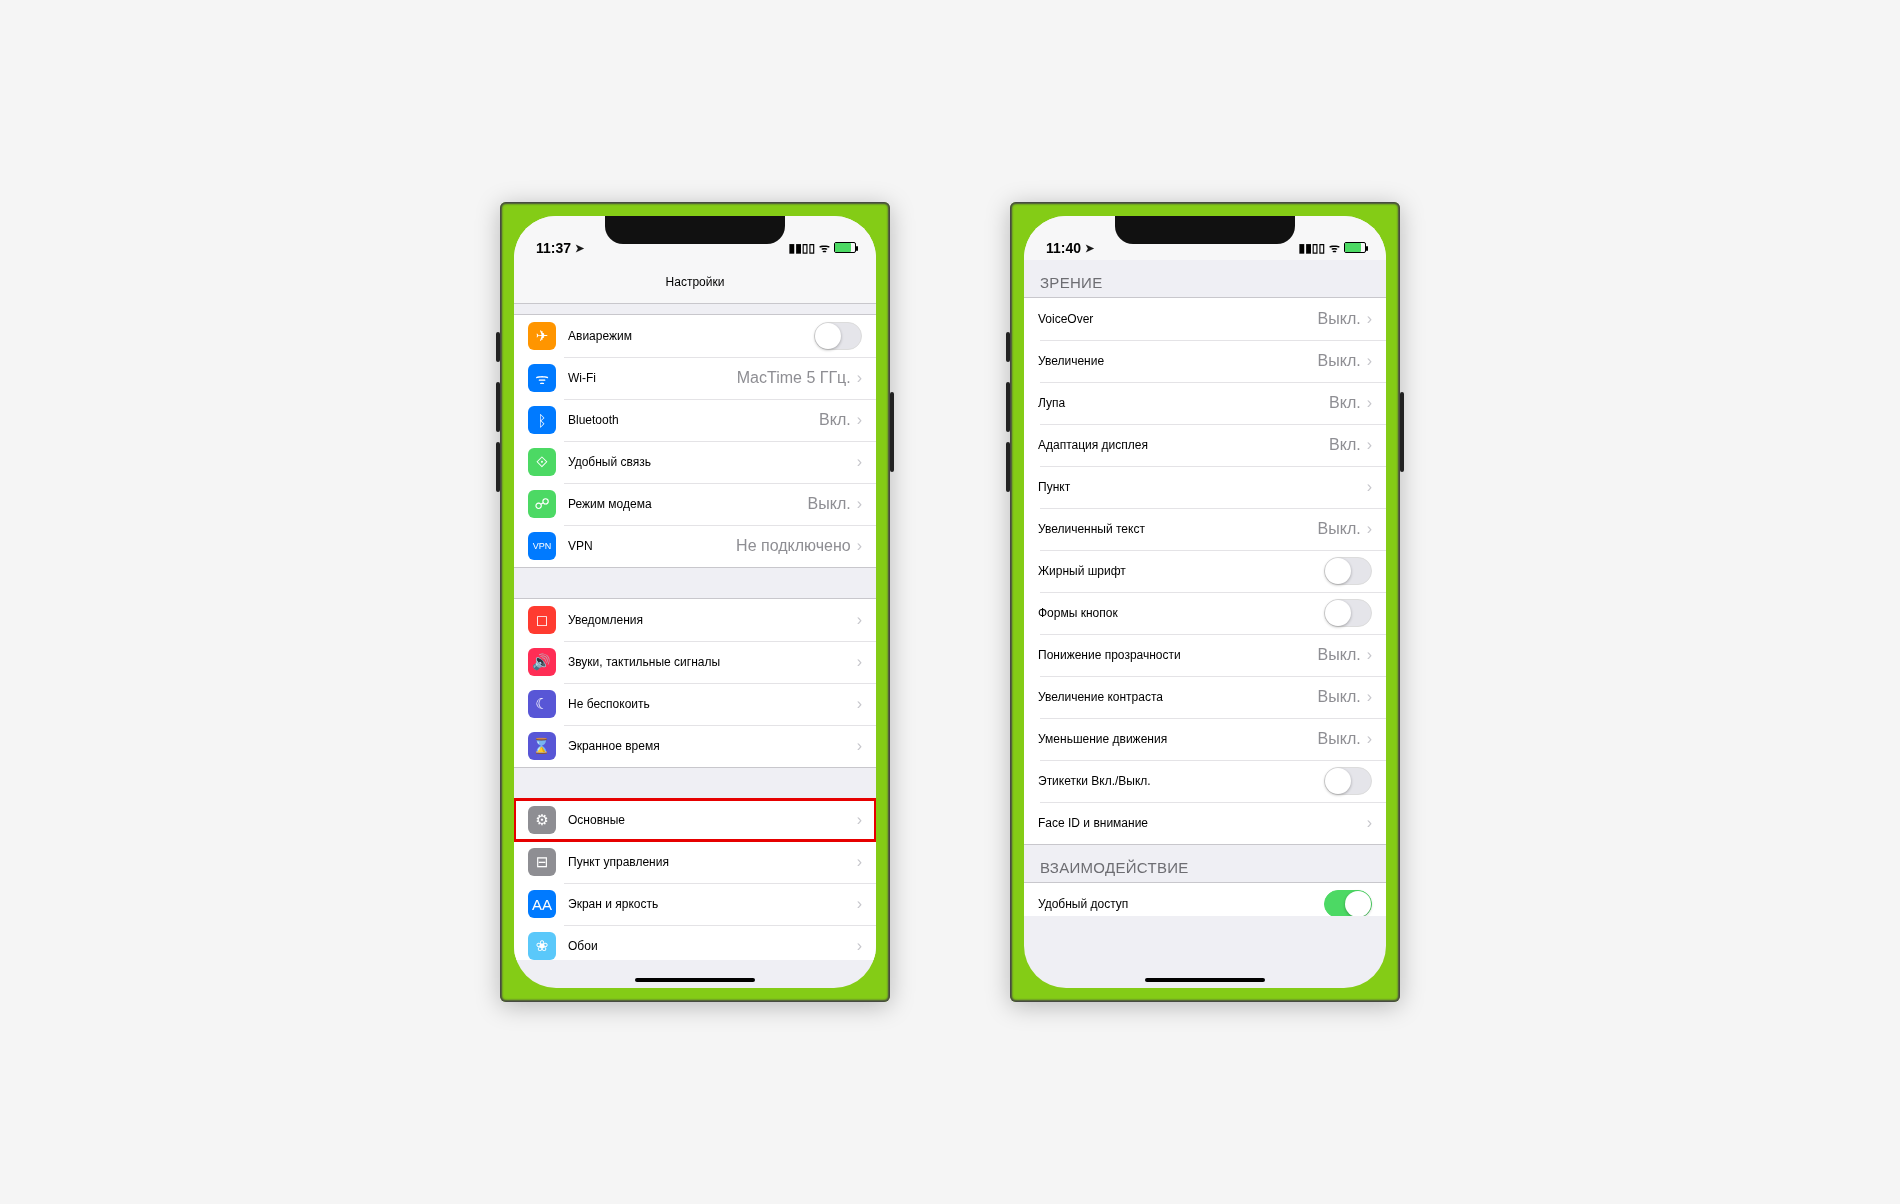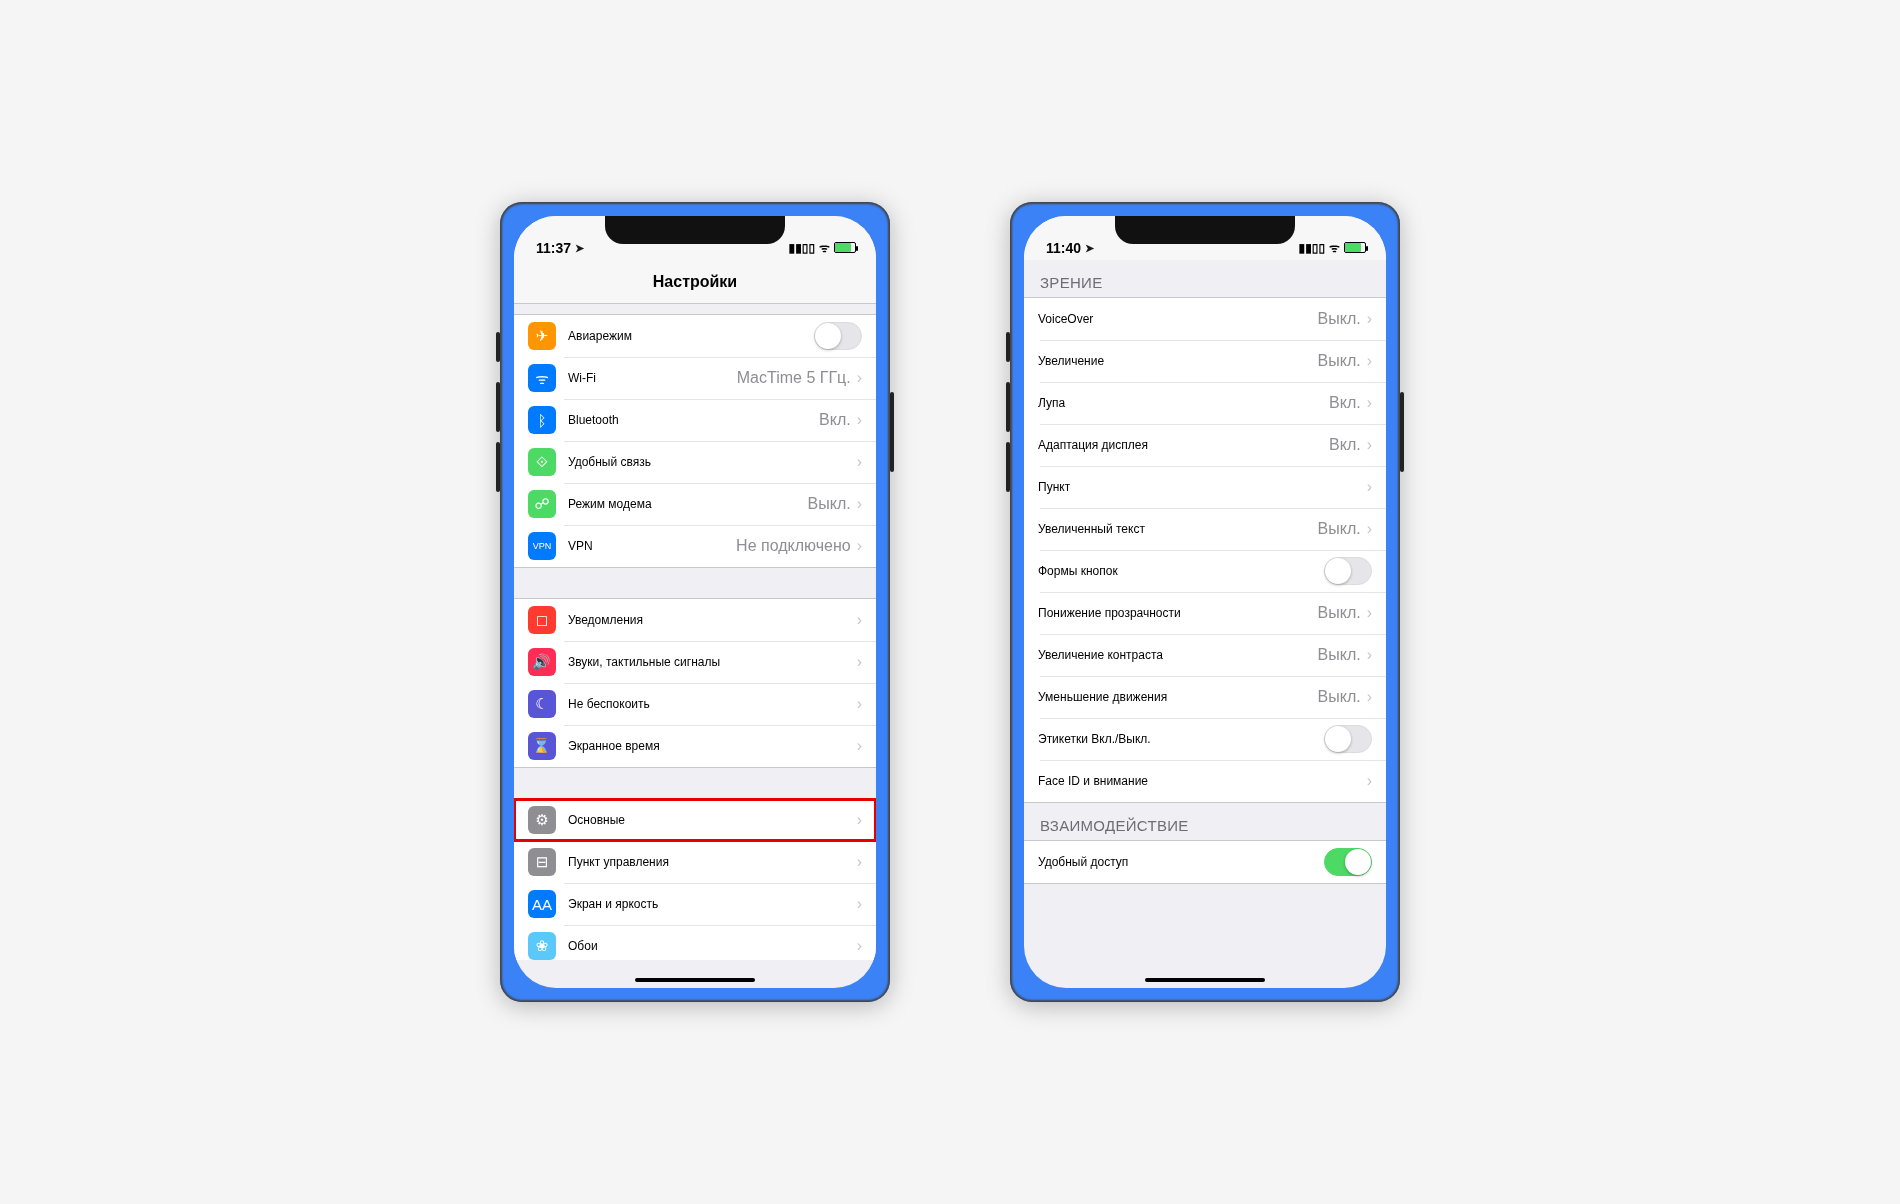--- a/index.html
+++ b/index.html
@@ -9,22 +9,22 @@
     width: 1900px;
     height: 1204px;
     display: flex;
     justify-content: center;
     align-items: center;
     gap: 120px;
   }
   .phone {
     width: 390px;
     height: 800px;
-    background: #3b82f6;
-    border-radius: 22px;
+    background: #84cc16;
+    border-radius: 6px;
     padding: 14px;
     position: relative;
     box-shadow: 0 4px 24px rgba(0,0,0,0.25), inset 0 0 2px 2px #444;
   }
   .side-btn {
     position: absolute;
     background: #222;
     border-radius: 4px;
   }
   .side-btn.left1 { left:-4px; top:130px; width:4px; height:30px; }
@@ -82,21 +82,21 @@
   }
   .nav-bar {
     height: 44px;
     background: #f7f7f8;
     border-bottom: 1px solid #c8c7cc;
     display:flex;
     align-items:center;
     justify-content:center;
     position:relative;
   }
-  .nav-title { font-size: 16px; font-weight: 700; }
+  .nav-title { font-size: 12px; font-weight: 400; }
   .nav-back {
     position:absolute; left:8px;
     color:#007aff; font-size:16px;
     display:flex; align-items:center; gap:2px;
   }
   .nav-back svg { width:12px; height:18px; }
   .content {
     height: calc(100% - 88px - 28px);
     overflow: hidden;
     background:#efeff4;
@@ -332,20 +332,26 @@
           <div class="row noicon">
             <div class="row-label">Пункт</div>
             <span class="chevron">›</span>
           </div>
           <div class="row noicon">
             <div class="row-label">Увеличенный текст</div>
             <div class="row-value">Выкл.</div>
             <span class="chevron">›</span>
           </div>
           <div class="row noicon">
+            <div class="row-label">Жирный шрифт</div>
+            <div class="toggle">
+              <div class="knob"></div>
+            </div>
+          </div>
+          <div class="row noicon">
             <div class="row-label">Формы кнопок</div>
             <div class="toggle">
               <div class="knob"></div>
             </div>
           </div>
           <div class="row noicon">
             <div class="row-label">Понижение прозрачности</div>
             <div class="row-value">Выкл.</div>
             <span class="chevron">›</span>
           </div>

